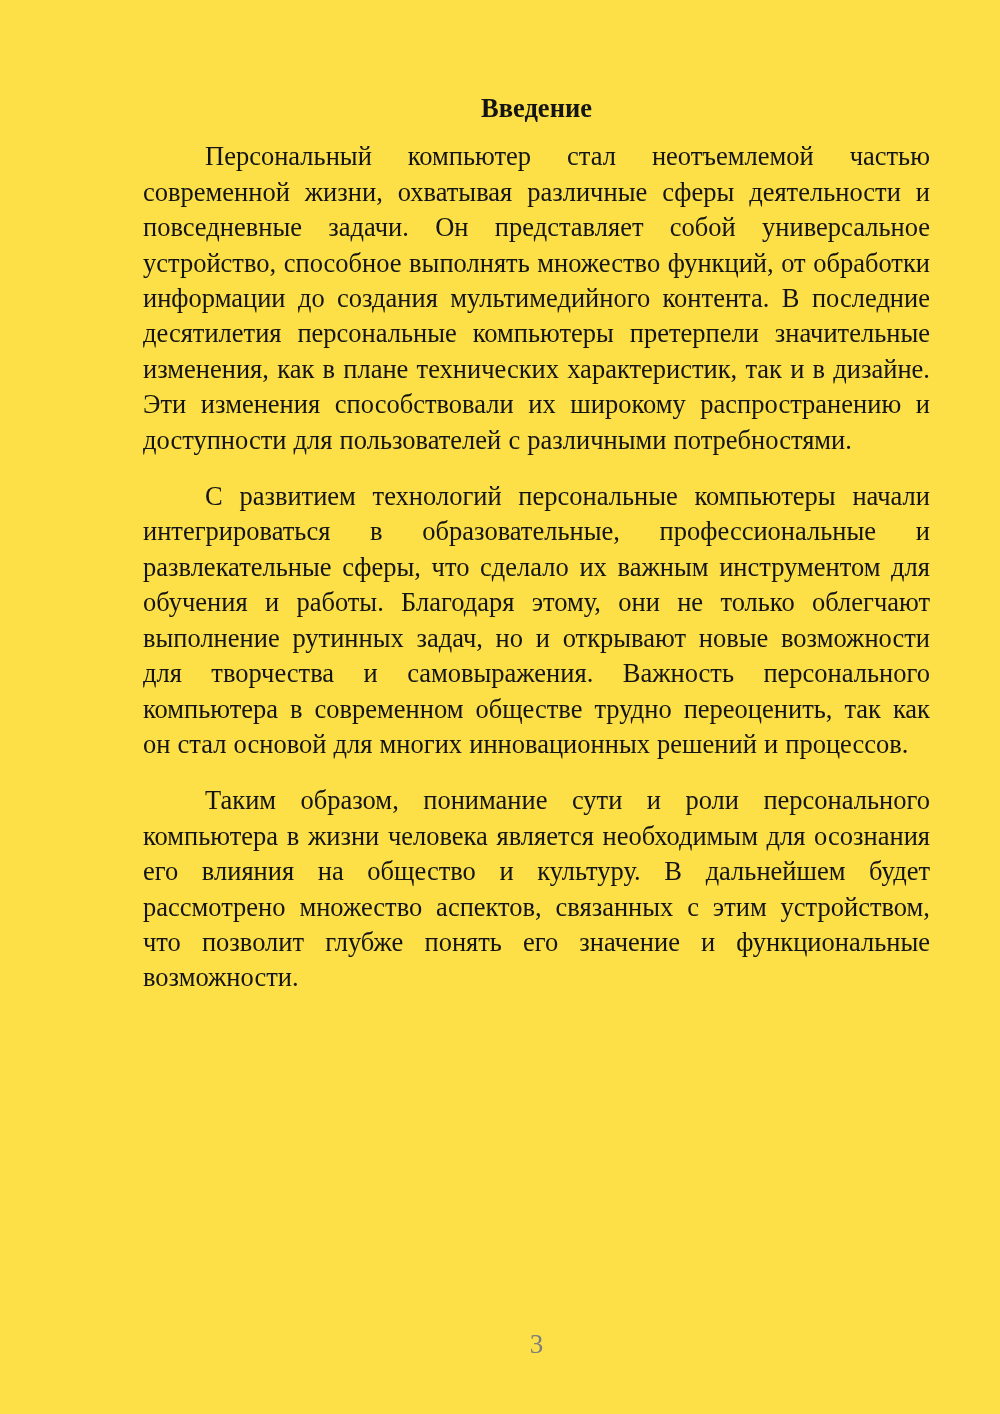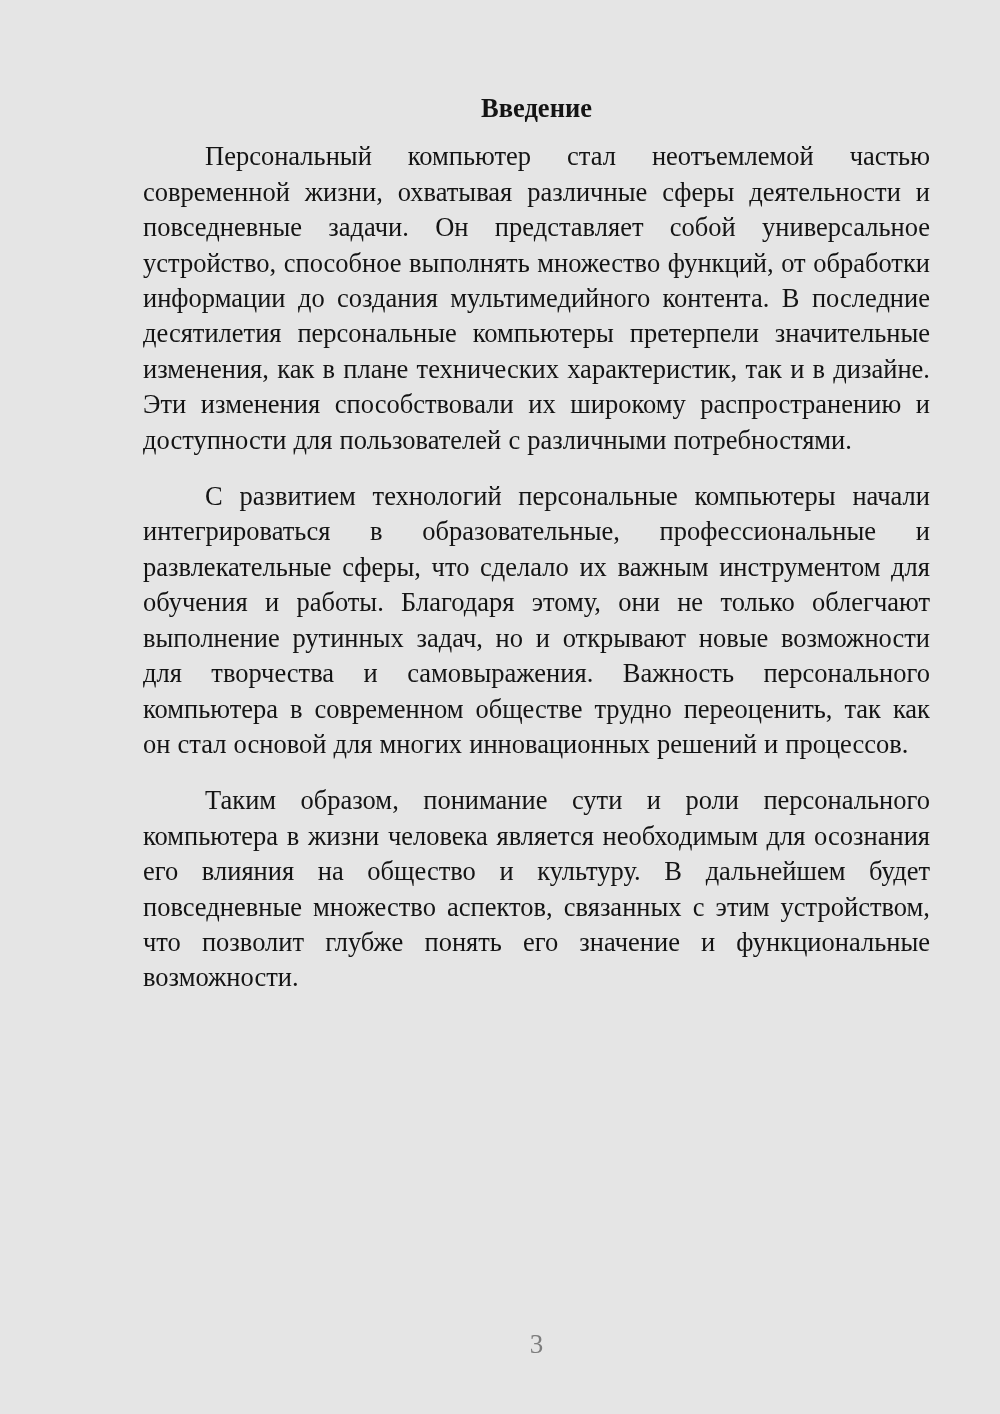--- a/index.html
+++ b/index.html
@@ -4,21 +4,21 @@
 <style>
   html, body {
     margin: 0;
     padding: 0;
     background: #ffffff;
   }
   .page {
     position: relative;
     width: 1000px;
     height: 1414px;
-    background: #e5e5e5;
+    background: #fde047;
     overflow: hidden;
     font-family: "Liberation Serif", "DejaVu Serif", serif;
     color: #141414;
   }
   .content {
     position: absolute;
     top: 0;
     left: 143px;
     width: 787px;
     padding-top: 91px;
@@ -51,16 +51,16 @@
   }
 </style>
 </head>
 <body>
 
 <div class="page">
   <div class="content">
     <h1 class="doc-title">Введение</h1>
     <p class="para">Персональный компьютер стал неотъемлемой частью современной жизни, охватывая различные сферы деятельности и повседневные задачи. Он представляет собой универсальное устройство, способное выполнять множество функций, от обработки информации до создания мультимедийного контента. В последние десятилетия персональные компьютеры претерпели значительные изменения, как в плане технических характеристик, так и в дизайне. Эти изменения способствовали их широкому распространению и доступности для пользователей с различными потребностями.</p>
     <p class="para">С развитием технологий персональные компьютеры начали интегрироваться в образовательные, профессиональные и развлекательные сферы, что сделало их важным инструментом для обучения и работы. Благодаря этому, они не только облегчают выполнение рутинных задач, но и открывают новые возможности для творчества и самовыражения. Важность персонального компьютера в современном обществе трудно переоценить, так как он стал основой для многих инновационных решений и процессов.</p>
-    <p class="para">Таким образом, понимание сути и роли персонального компьютера в жизни человека является необходимым для осознания его влияния на общество и культуру. В дальнейшем будет повседневные множество аспектов, связанных с этим устройством, что позволит глубже понять его значение и функциональные возможности.</p>
+    <p class="para">Таким образом, понимание сути и роли персонального компьютера в жизни человека является необходимым для осознания его влияния на общество и культуру. В дальнейшем будет рассмотрено множество аспектов, связанных с этим устройством, что позволит глубже понять его значение и функциональные возможности.</p>
   </div>
   <div class="page-number">3</div>
 </div>
 
 </body></html>

